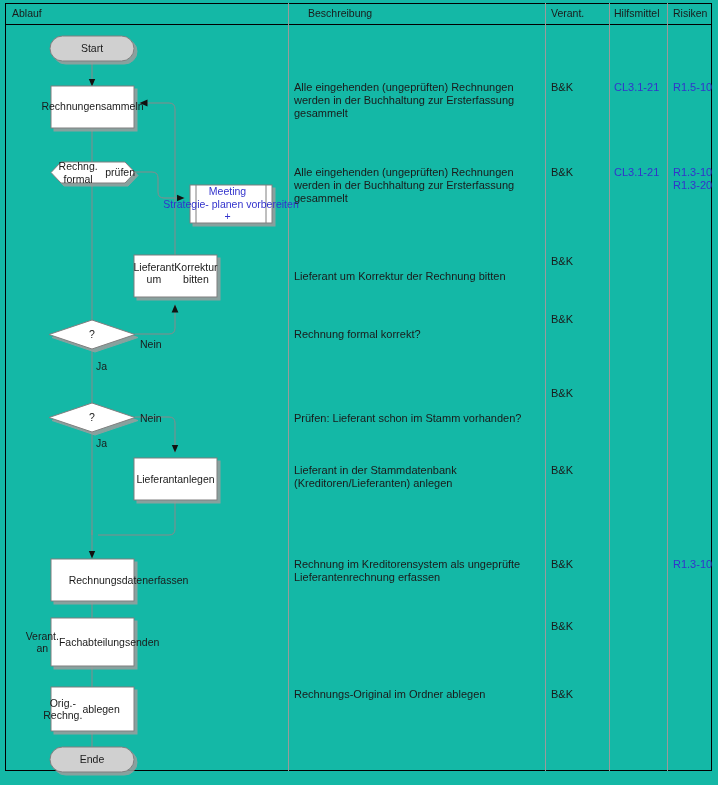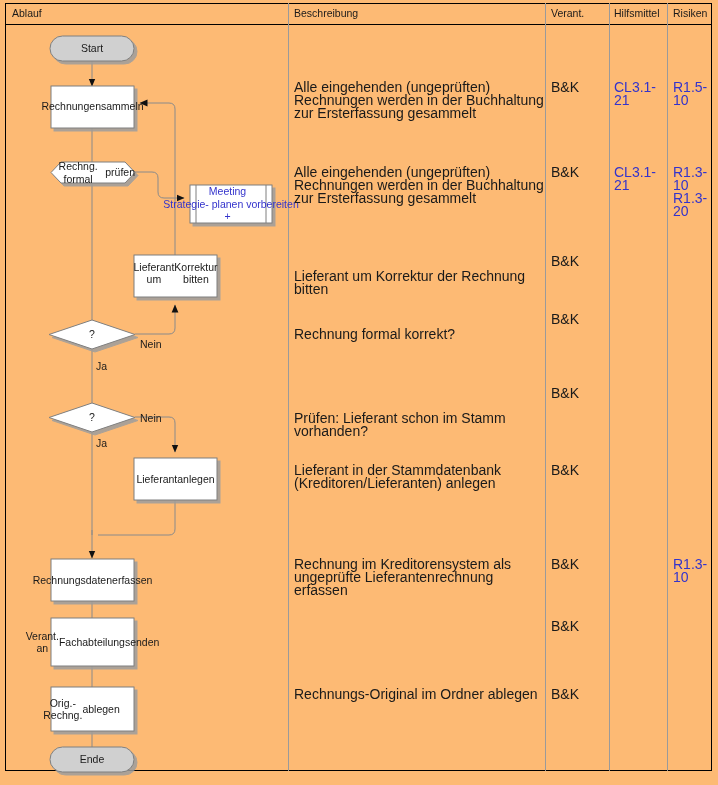--- a/index.html
+++ b/index.html
@@ -1,33 +1,33 @@
 <!DOCTYPE html>
 <html><head>
 <meta charset="utf-8">
 <title>Ablauf Rechnungseingang</title>
 <style>
   html,body{margin:0;padding:0;background:#ffffff;}
   body{font-family:"Liberation Sans","DejaVu Sans",sans-serif;color:#000;}
-  #page{position:relative;width:718px;height:785px;overflow:hidden;background:#fdba74;}
+  #page{position:relative;width:718px;height:785px;overflow:hidden;background:#14b8a6;}
 
   
   .frame{position:absolute;left:5px;top:3px;width:707px;height:768px;
          border:1px solid #000;box-sizing:border-box;}
   .vrule{position:absolute;top:3px;width:1px;height:768px;background:#9a9a9a;}
   .hrule-head{position:absolute;left:5px;top:24px;width:707px;height:1px;background:#000;}
 
   .hdr{position:absolute;top:7px;font-size:10.5px;color:#1a1a1a;line-height:12px;
        white-space:nowrap;}
 
   
   svg.flow{position:absolute;left:0;top:0;width:718px;height:785px;}
 
   
-  .cell{position:absolute;font-size:14px;line-height:13px;color:#1a1a1a;}
+  .cell{position:absolute;font-size:11px;line-height:13px;color:#1a1a1a;}
   .cell.desc{width:250px;}
   .cell.vr{width:55px;}
   .cell.hm{width:52px;color:#3333cc;}
   .cell.rk{width:46px;color:#3333cc;}
 
   
   .slabel{position:absolute;text-align:center;font-size:10.5px;line-height:12.5px;
           color:#1a1a1a;display:flex;align-items:center;justify-content:center;
           pointer-events:none;}
   .slabel.blue{color:#3333cc;}
@@ -39,21 +39,21 @@
 <div id="page">
 
   <div class="frame"></div>
   <div class="hrule-head"></div>
   <div class="vrule" style="left:288px;"></div>
   <div class="vrule" style="left:545px;"></div>
   <div class="vrule" style="left:609px;"></div>
   <div class="vrule" style="left:667px;"></div>
 
   <div class="hdr" style="left:12px;">Ablauf</div>
-  <div class="hdr" style="left:294px;">Beschreibung</div>
+  <div class="hdr" style="left:308px;">Beschreibung</div>
   <div class="hdr" style="left:551px;">Verant.</div>
   <div class="hdr" style="left:614px;">Hilfsmittel</div>
   <div class="hdr" style="left:673px;">Risiken</div>
 
   <svg class="flow" viewBox="0 0 718 785">
     <defs>
       <filter id="dshadow" x="-20%" y="-20%" width="160%" height="160%">
         <feDropShadow dx="3" dy="3" stdDeviation="0.6" flood-color="#9d9d9d" flood-opacity="0.85"></feDropShadow>
       </filter>
       <marker id="arw" markerWidth="9" markerHeight="9" refX="7.5" refY="4" orient="auto" markerUnits="userSpaceOnUse">
@@ -145,21 +145,21 @@
       <br>
       <span>Korrektur bitten</span>
     </div>
   <div class="slabel" style="left:49px;top:320px;width:86px;height:29px;">?</div>
   <div class="slabel" style="left:49px;top:403px;width:86px;height:29px;">?</div>
   <div class="slabel" style="left:134px;top:458px;width:83px;height:42px;">
       <span>Lieferant</span>
       <br>
       <span>anlegen</span>
     </div>
-  <div class="slabel" style="left:51px;top:559px;width:83px;height:42px;">
+  <div class="slabel" style="left:51px;top:559px;width:83px;height:42px;padding-left:36px;">
       <span>Rechnungsdaten</span>
       <br>
       <span>erfassen</span>
     </div>
   <div class="slabel" style="left:51px;top:618px;width:83px;height:48px;">
       <span>Verant. an</span>
       <br>
       <span>Fachabteilung</span>
       <br>
       <span>senden</span>

